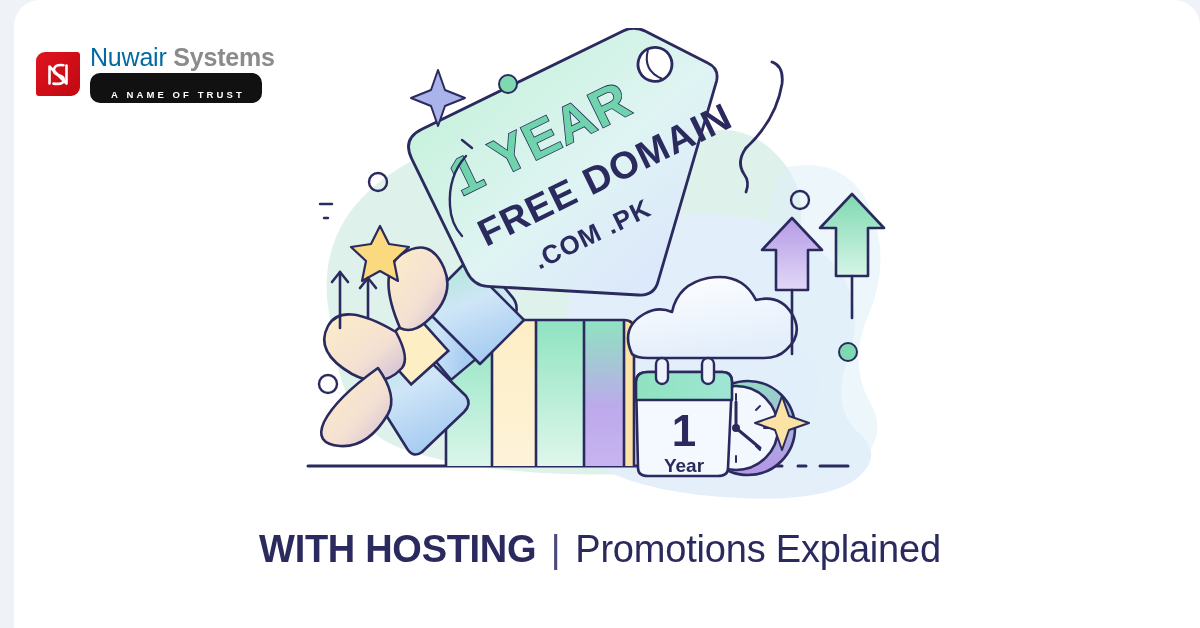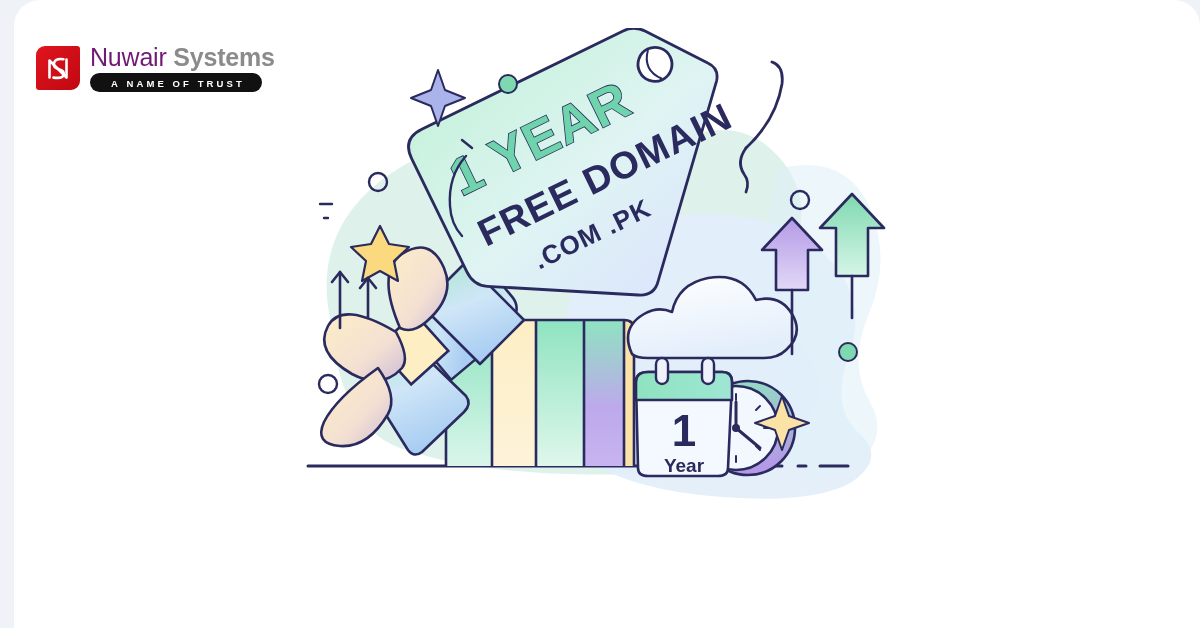--- a/index.html
+++ b/index.html
@@ -53,31 +53,31 @@
     display: flex;
     flex-direction: column;
     gap: 3px;
   }
   #logo-words {
     font-size: 25px;
     line-height: 26px;
     letter-spacing: -0.2px;
     white-space: nowrap;
   }
-  .logo-w1 { color: #701a75; font-weight: 400; }
+  .logo-w1 { color: #0369a1; font-weight: 400; }
   .logo-w2 { color: #8b8b8b; font-weight: 700; }
   #logo-tagline {
     background: #111111;
     border-radius: 10px;
     color: #ffffff;
     font-size: 9.5px;
     font-weight: 700;
     letter-spacing: 3.1px;
     text-align: center;
-    padding: 5px 0 3px 2px;
+    padding: 16px 0 3px 2px;
     width: 172px;
     box-sizing: border-box;
     text-indent: 2px;
   }
 
   
   #illus {
     position: absolute;
     left: 270px;
     top: 28px;
@@ -321,13 +321,18 @@
         <path d="M492 222 L522 190 L552 222 L538 222 L538 262 L506 262 L506 222 Z" fill="url(#gArrPurple)" stroke="#2b2a5e" stroke-width="2.6" stroke-linejoin="round"></path>
         <line x1="522" y1="262" x2="522" y2="326" stroke="#2b2a5e" stroke-width="2.6" stroke-linecap="round"></line>
       </g>
       <g stroke="#2b2a5e" stroke-width="2.4" stroke-linecap="round">
         <line x1="50" y1="176" x2="62" y2="176"></line>
         <line x1="54" y1="190" x2="58" y2="190"></line>
       </g>
     </svg>
   </div>
 
+  <div id="headline">
+    <span class="hl-bold">WITH HOSTING</span>
+    <span class="hl-sep">|</span>
+    <span class="hl-reg">Promotions Explained</span>
+  </div>
 </div>
 
 </body></html>

